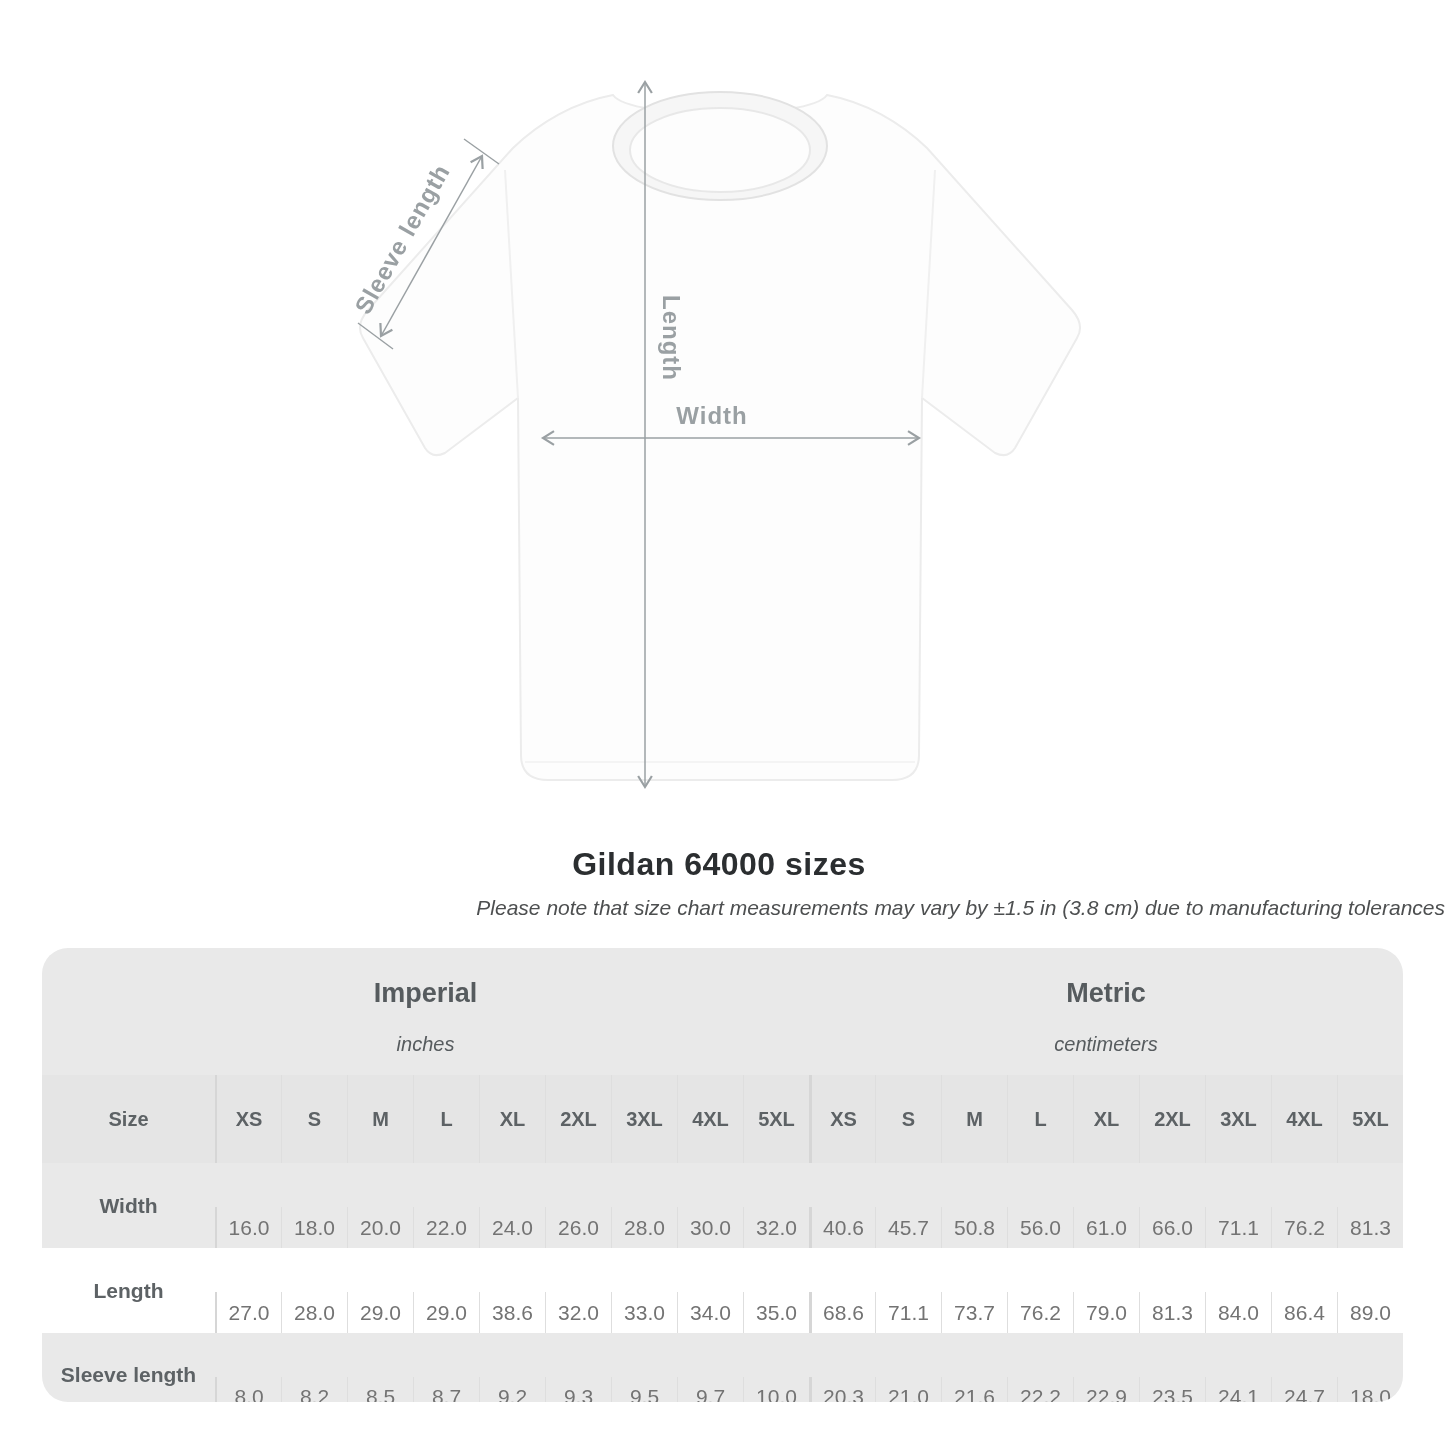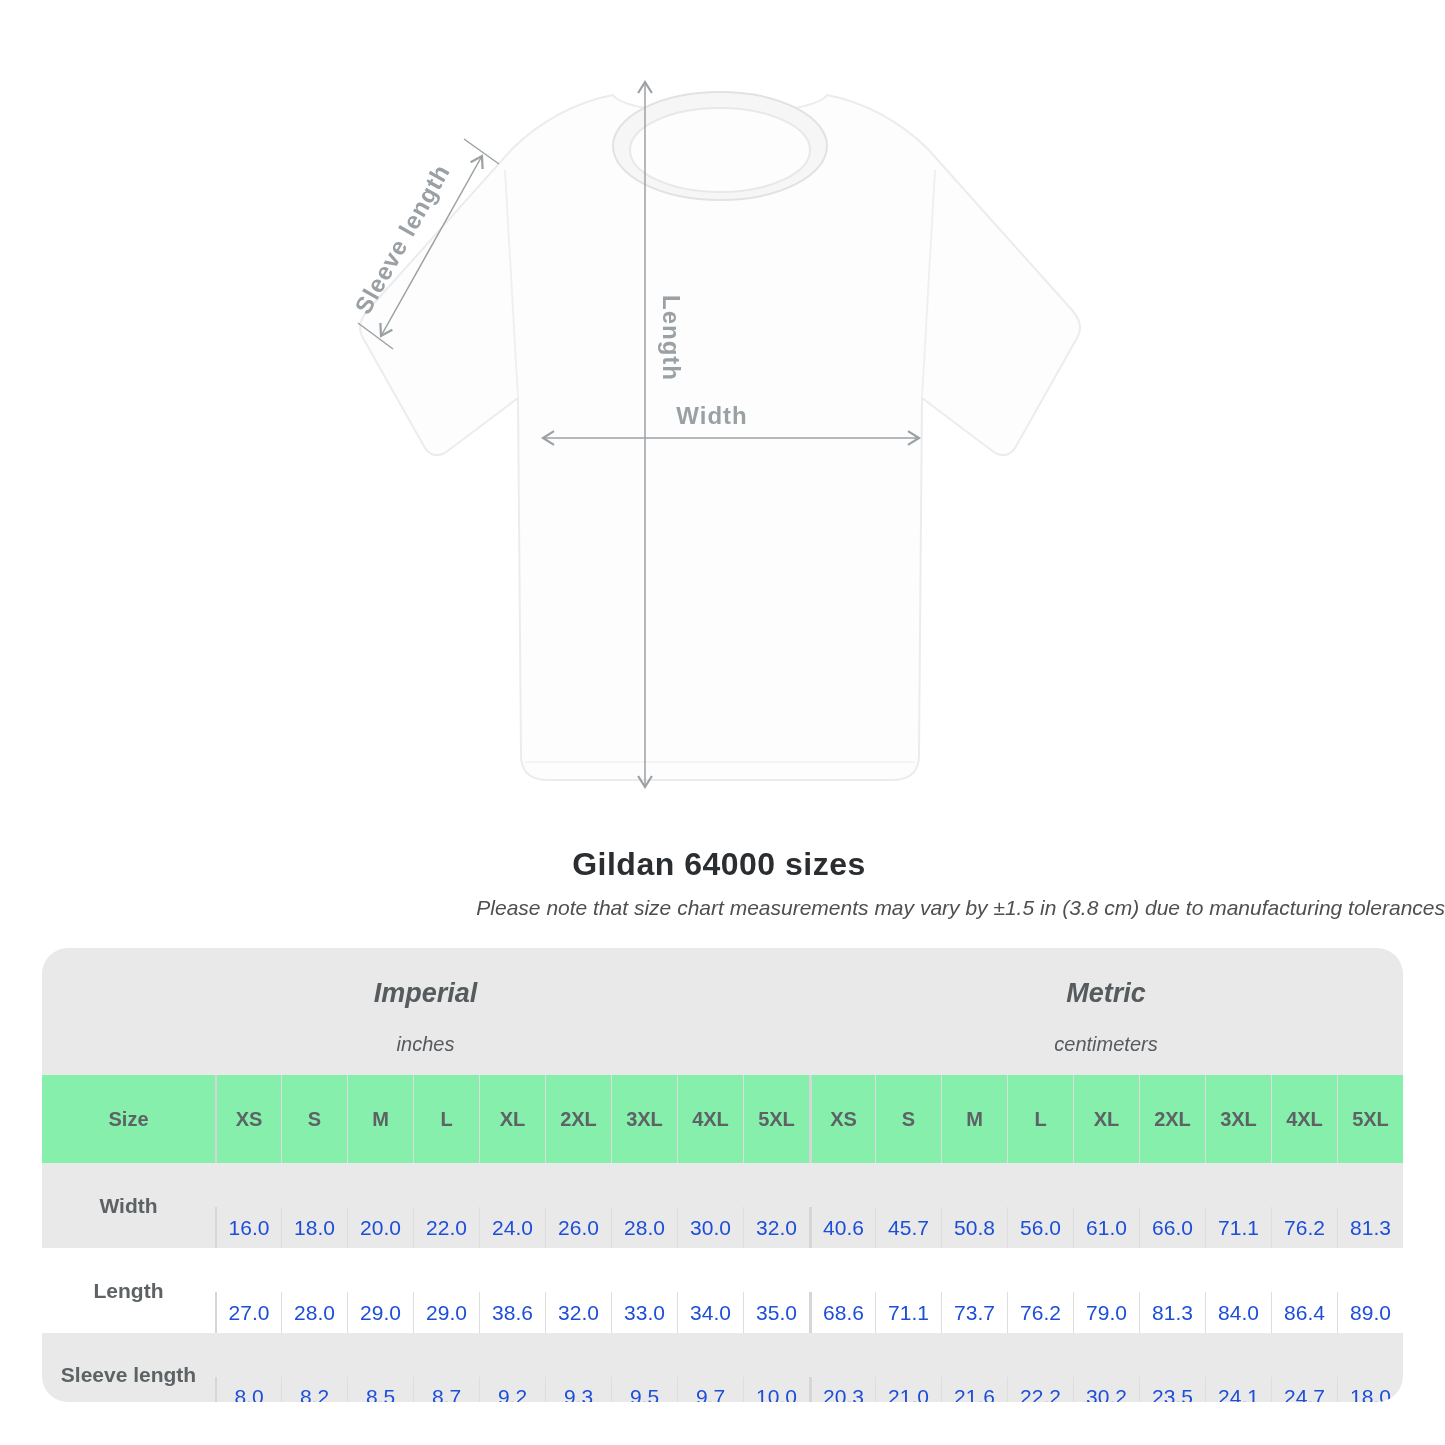--- a/index.html
+++ b/index.html
@@ -19,34 +19,34 @@
     position:absolute;top:896px;left:0;right:0;text-align:right;
     font-size:21px;font-style:italic;color:#4d4f50;
   }
   
   .size-table{
     position:absolute;left:42px;top:948px;width:1361px;height:454px;
     border-radius:26px;overflow:hidden;
   }
   .band{display:grid;grid-template-columns:767px 594px;height:127px;background:#e9e9e9;}
   .band-half{display:flex;flex-direction:column;align-items:center;justify-content:center;padding-top:10px;}
-  .band-title{font-size:27px;font-weight:bold;font-style:italic;color:#565b5e;}
+  .band-title{font-size:27px;font-weight:bold;color:#565b5e;}
   .band-unit{margin-top:24px;font-size:20px;font-style:italic;color:#565b5e;}
   .trow{display:grid;grid-template-columns:173px repeat(18,1fr);}
-  .row-size{height:88px;background:#86efac;}
+  .row-size{height:88px;background:#e5e5e5;}
   .row-a{height:85px;background:#e9e9e9;}
   .row-b{height:85px;background:#ffffff;}
   .row-c{height:84px;background:#e9e9e9;}
   .cell{display:flex;align-items:center;justify-content:center;text-align:center;}
   .sep{border-left:1px solid #dedede;}
   .sep-first{border-left:2px solid #d6d6d6;}
   .sep-section{border-left:3px solid #d6d6d6;}
   .size-head{font-size:20px;font-weight:bold;color:#5d6265;}
   .row-label{font-size:21px;font-weight:bold;color:#5d6265;}
-  .val{font-size:21px;color:#1d4ed8;margin-top:44px;}
+  .val{font-size:21px;color:#737373;margin-top:44px;}
 </style>
 </head>
 <body>
 
 <div class="shirt-wrap">
   <svg width="800" height="790" viewBox="320 55 800 790">
     <defs>
       <marker id="ah" viewBox="0 0 12 12" refX="10" refY="6" markerWidth="11" markerHeight="11" orient="auto-start-reverse">
         <path d="M2 1 L10 6 L2 11" fill="none" stroke="#9aa0a3" stroke-width="1.6"></path>
       </marker>
@@ -184,19 +184,19 @@
       <div class="cell val sep">8.7</div>
       <div class="cell val sep">9.2</div>
       <div class="cell val sep">9.3</div>
       <div class="cell val sep">9.5</div>
       <div class="cell val sep">9.7</div>
       <div class="cell val sep">10.0</div>
       <div class="cell val sep-section">20.3</div>
       <div class="cell val sep">21.0</div>
       <div class="cell val sep">21.6</div>
       <div class="cell val sep">22.2</div>
-      <div class="cell val sep">30.2</div>
+      <div class="cell val sep">22.9</div>
       <div class="cell val sep">23.5</div>
       <div class="cell val sep">24.1</div>
       <div class="cell val sep">24.7</div>
       <div class="cell val sep">18.0</div>
     </div>
 </div>
 
 </body></html>

